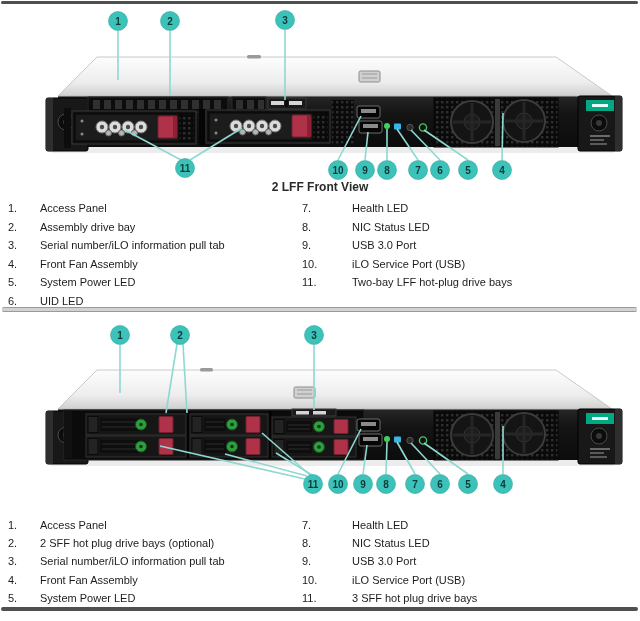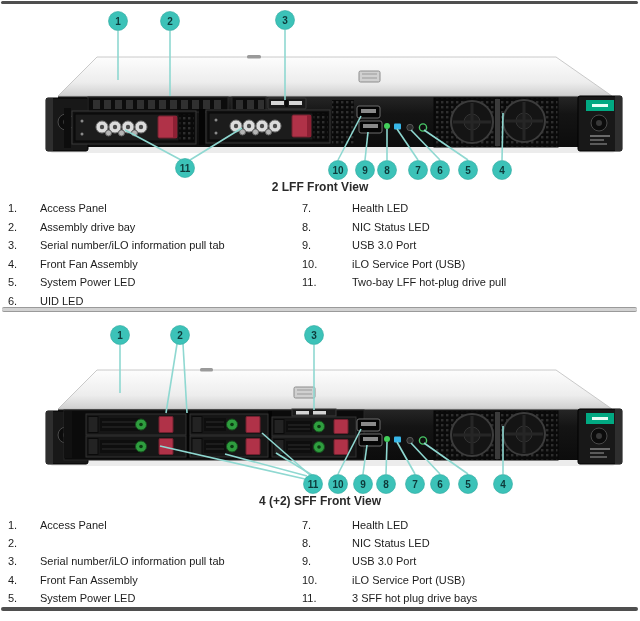--- a/index.html
+++ b/index.html
@@ -300,21 +300,21 @@
     <div class="lrow">
         <span class="lnum">9.</span>
         <span class="llab">USB 3.0 Port</span>
       </div>
     <div class="lrow">
         <span class="lnum">10.</span>
         <span class="llab">iLO Service Port (USB)</span>
       </div>
     <div class="lrow">
         <span class="lnum">11.</span>
-        <span class="llab">Two-bay LFF hot-plug drive pull</span>
+        <span class="llab">Two-bay LFF hot-plug drive bays</span>
       </div>
   </div>
 
   <div id="rule-mid"></div>
 
   <svg id="fig2-svg" class="fig-svg" width="640" height="184" viewBox="0 0 640 184">
     <defs>
       <linearGradient id="lidg-b" x1="0" y1="0" x2="0" y2="1">
         <stop offset="0" stop-color="#fdfdfd"></stop>
           <stop offset="0.65" stop-color="#ededed"></stop>
@@ -522,29 +522,29 @@
           <circle r="9.5"></circle>
           <text y="3.5">5</text>
         </g>
       <g class="co" transform="translate(503,171)">
           <circle r="9.5"></circle>
           <text y="3.5">4</text>
         </g>
     </g>
   </svg>
 
-  <div id="cap2" class="fig-caption">4 (+2) SFF Front View</div>
 
   <div id="legend2-left" class="legend legend-left legend2">
     <div class="lrow">
         <span class="lnum">1.</span>
         <span class="llab">Access Panel</span>
       </div>
     <div class="lrow">
         <span class="lnum">2.</span>
+        <span class="llab">2 SFF hot plug drive bays (optional)</span>
       </div>
     <div class="lrow">
         <span class="lnum">3.</span>
         <span class="llab">Serial number/iLO information pull tab</span>
       </div>
     <div class="lrow">
         <span class="lnum">4.</span>
         <span class="llab">Front Fan Assembly</span>
       </div>
     <div class="lrow">

